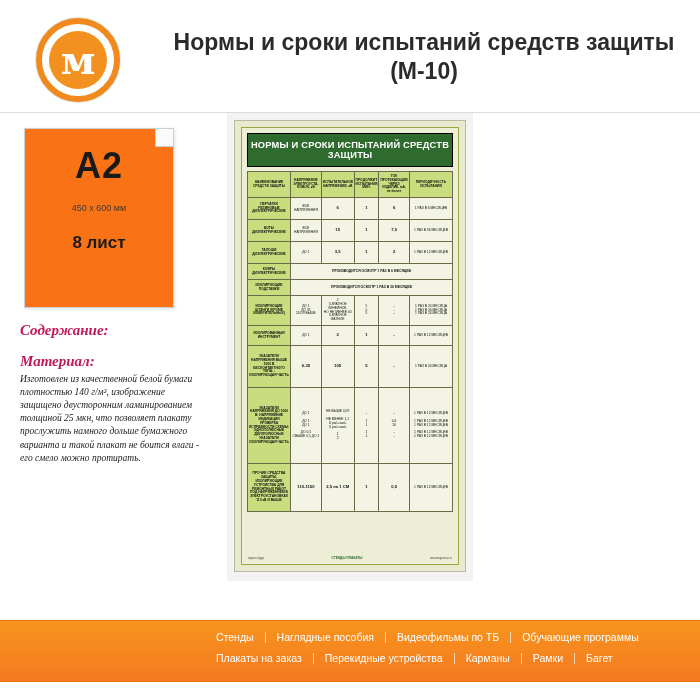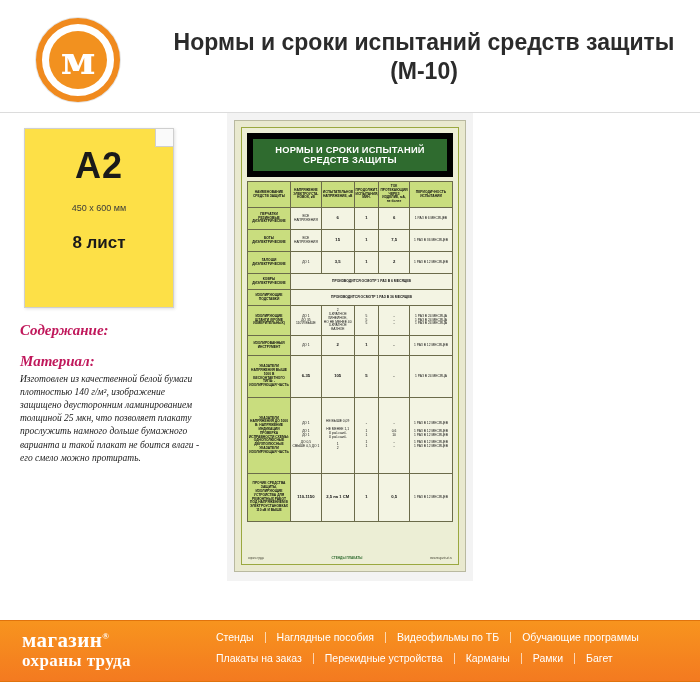--- a/index.html
+++ b/index.html
@@ -51,21 +51,21 @@
     font-family:"Liberation Sans", sans-serif;
   }
   
   .leftcol {
     position:absolute; left:18px; top:128px; width:190px;
   }
   .sheet {
     position:relative;
     width:150px; height:180px;
     margin:0 auto 0 6px;
-    background:#fde047;
+    background:#f97316;
     border:1px solid #cfcfcf;
     box-shadow:1px 1px 3px rgba(0,0,0,0.12);
   }
   .sheet .fold-line {
     position:absolute; right:0; top:0; width:18px; height:18px;
     border-left:1px solid #cfcfcf;
     border-bottom:1px solid #cfcfcf;
     background:#fafafa;
   }
   .a2 {
@@ -109,21 +109,21 @@
     padding:5px 5px 4px 5px;
     display:flex; flex-direction:column;
   }
   .poster-title {
     background:#2f6b2f;
     color:#ffffff;
     font-size:9.3px; font-weight:bold;
     text-align:center;
     padding:6px 2px;
     letter-spacing:0.2px;
-    border:6px solid #000000;
+    border:1px solid #000000;
   }
   table.main {
     width:100%; border-collapse:collapse; margin-top:4px;
     table-layout:fixed;
     font-size:3.4px;
   }
   table.main th, table.main td {
     border:0.5px solid #6b6b4a;
     vertical-align:middle;
     text-align:center;
@@ -365,26 +365,20 @@
 
       <div class="poster-footer">
         <span>охрана труда</span>
         <span class="mid">СТЕНДЫ ПЛАКАТЫ</span>
         <span>www.magazin-ot.ru</span>
       </div>
     </div>
   </div>
 
   <div class="banner">
-    <div class="shop">
-      <div class="l1">
-        <span>магазин</span><sup>®</sup>
-      </div>
-      <div class="l2">охраны труда</div>
-    </div>
     <div class="links">
       <div class="linkrow">
         <a>Стенды</a>
         <span class="sep"></span>
         <a>Наглядные пособия</a>
         <span class="sep"></span>
         <a>Видеофильмы по ТБ</a>
         <span class="sep"></span>
         <a>Обучающие программы</a>
       </div>

